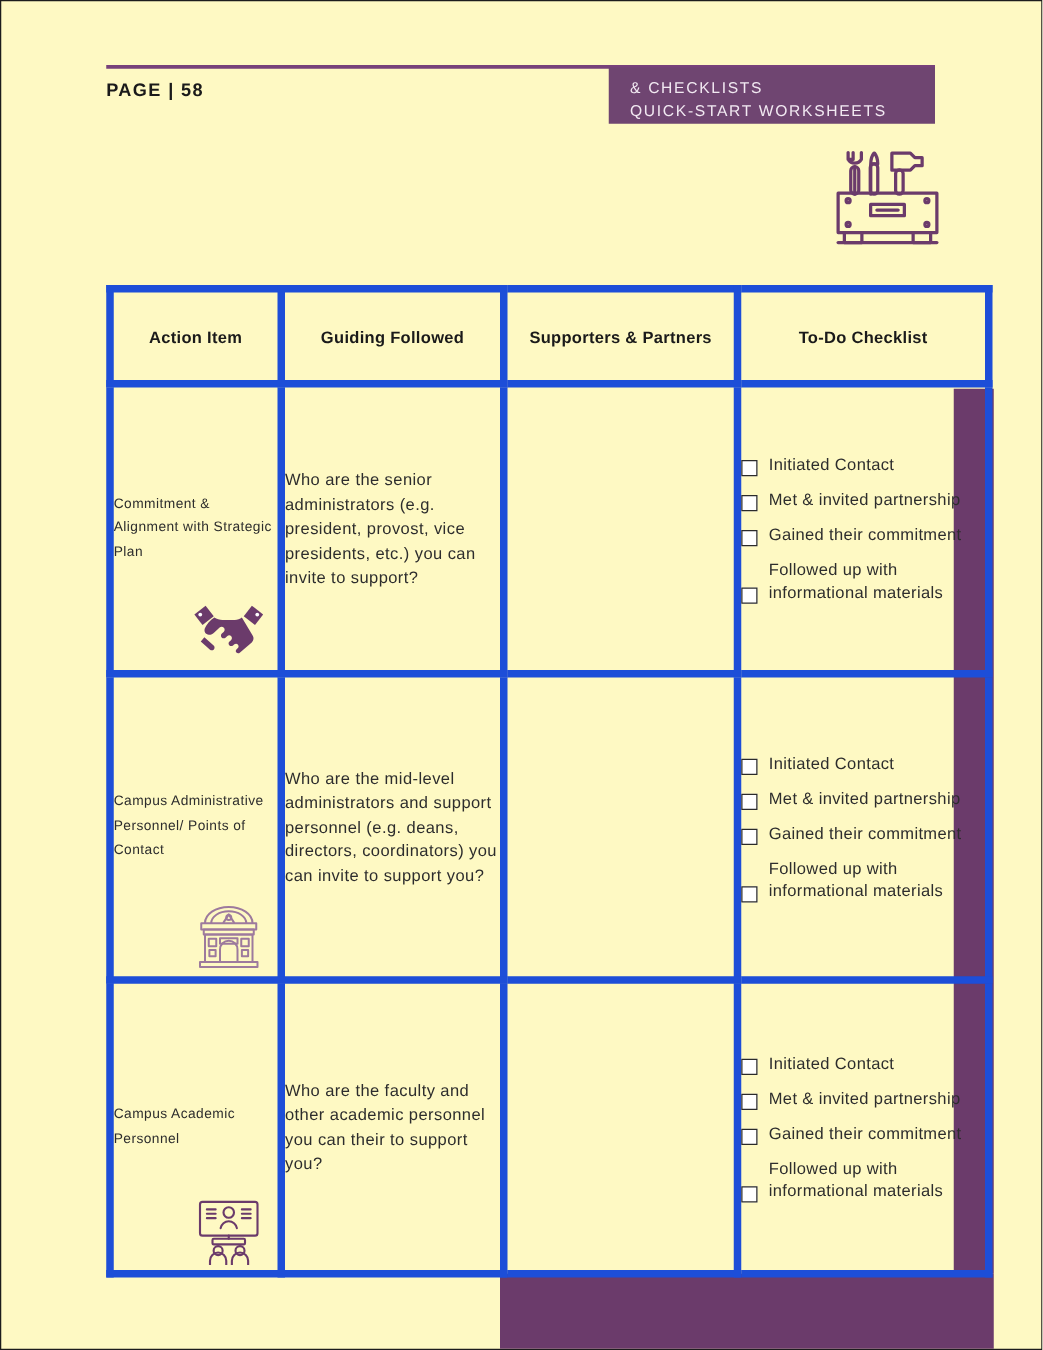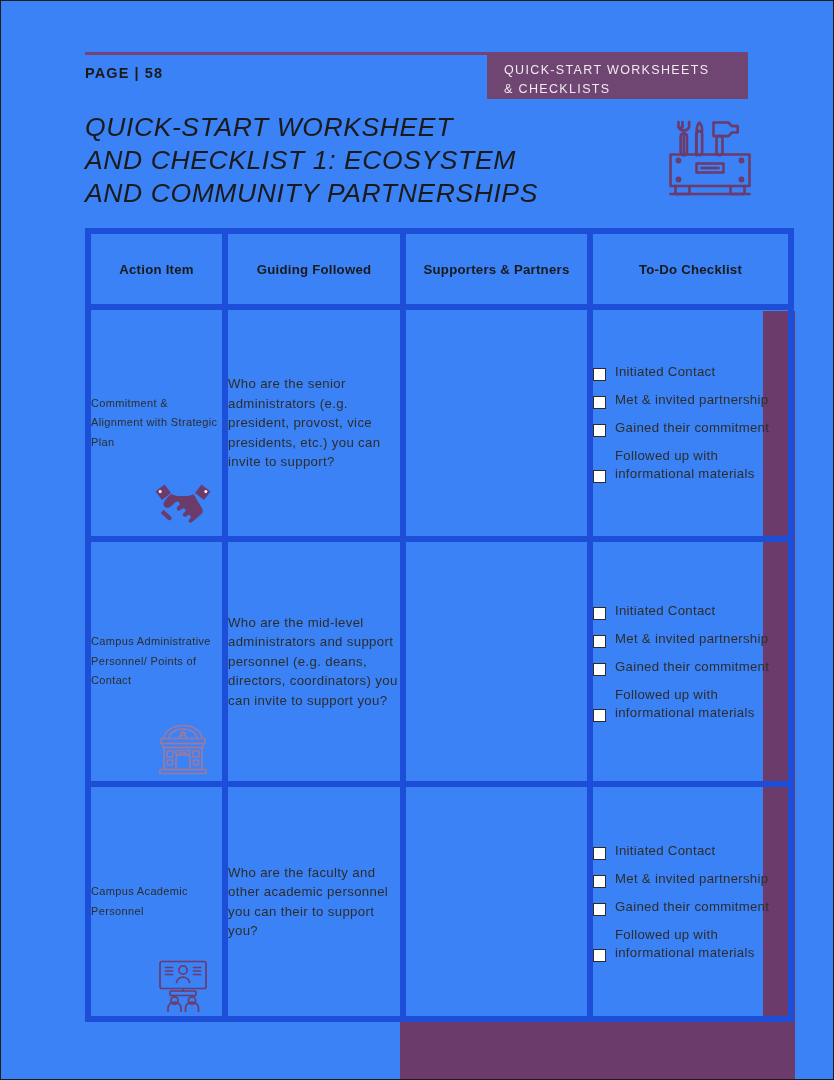--- a/index.html
+++ b/index.html
@@ -7,21 +7,21 @@
     padding: 0;
     background: #ffffff;
   }
   body {
     font-family: "Liberation Sans", sans-serif;
   }
   .page {
     position: relative;
     width: 834px;
     height: 1080px;
-    background: #3b82f6;
+    background: #fef9c3;
     border: 1px solid #1c1c1c;
     box-sizing: border-box;
     overflow: hidden;
   }
 
   
   .accent-bar-right {
     position: absolute;
     left: 762px;
     top: 310px;
@@ -183,29 +183,24 @@
 
 <div class="page">
 
   <div class="accent-bar-right"></div>
   <div class="accent-block-bottom"></div>
 
   <div class="header-rule"></div>
   <div class="page-label">PAGE | 58</div>
 
   <div class="header-badge">
+    <div>&amp; CHECKLISTS</div>
     <div>QUICK-START WORKSHEETS</div>
-    <div>&amp; CHECKLISTS</div>
   </div>
 
-  <h1 class="doc-title">
-    <span>QUICK-START WORKSHEET</span><br>
-    <span>AND CHECKLIST 1: ECOSYSTEM</span><br>
-    <span>AND COMMUNITY PARTNERSHIPS</span>
-  </h1>
 
   <svg class="toolbox-icon" viewBox="0 0 100 100">
     <g fill="none" stroke="#6b3b6b" stroke-width="2.6" stroke-linejoin="round" stroke-linecap="round">
 
       <path d="M17.5 13 v5.5 h4 v-5.5 M17.5 18.5 a6.2 6.2 0 0 0 10.6 0 M28.1 13 v5.5 M22.8 24.3 v22"></path>
       <rect x="19.6" y="24.3" width="6.4" height="22" rx="3.2"></rect>
 
       <path d="M38.2 13.5 c-2.2 2.6 -2.6 5.4 -2.6 8.6 h5.6 c0 -3.2 -0.4 -6 -2.6 -8.6 z M35.6 22.1 v24.2"></path>
       <rect x="35.2" y="22.1" width="6" height="24.2" rx="3"></rect>
 

